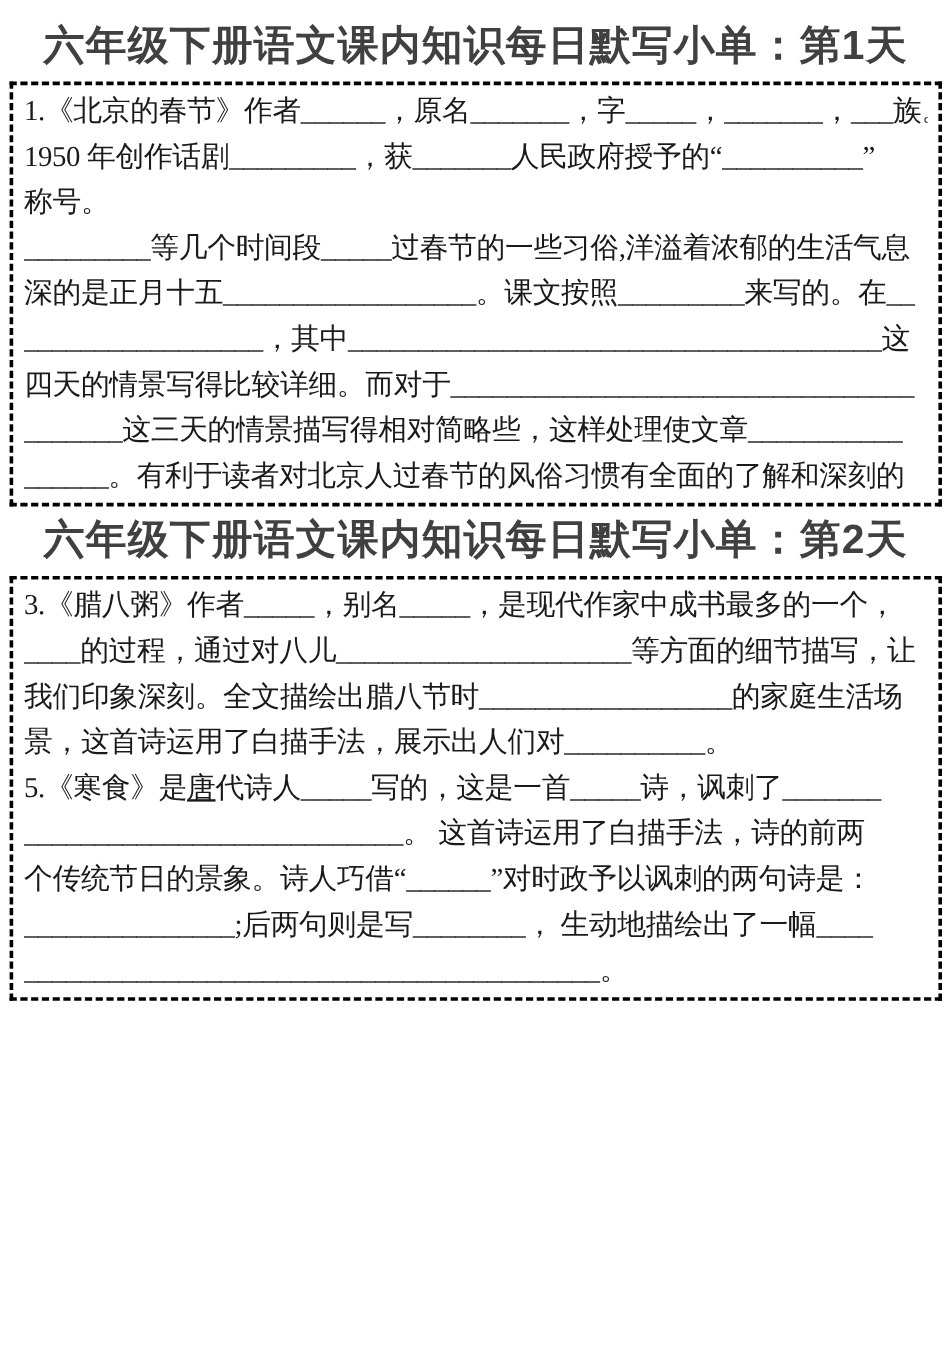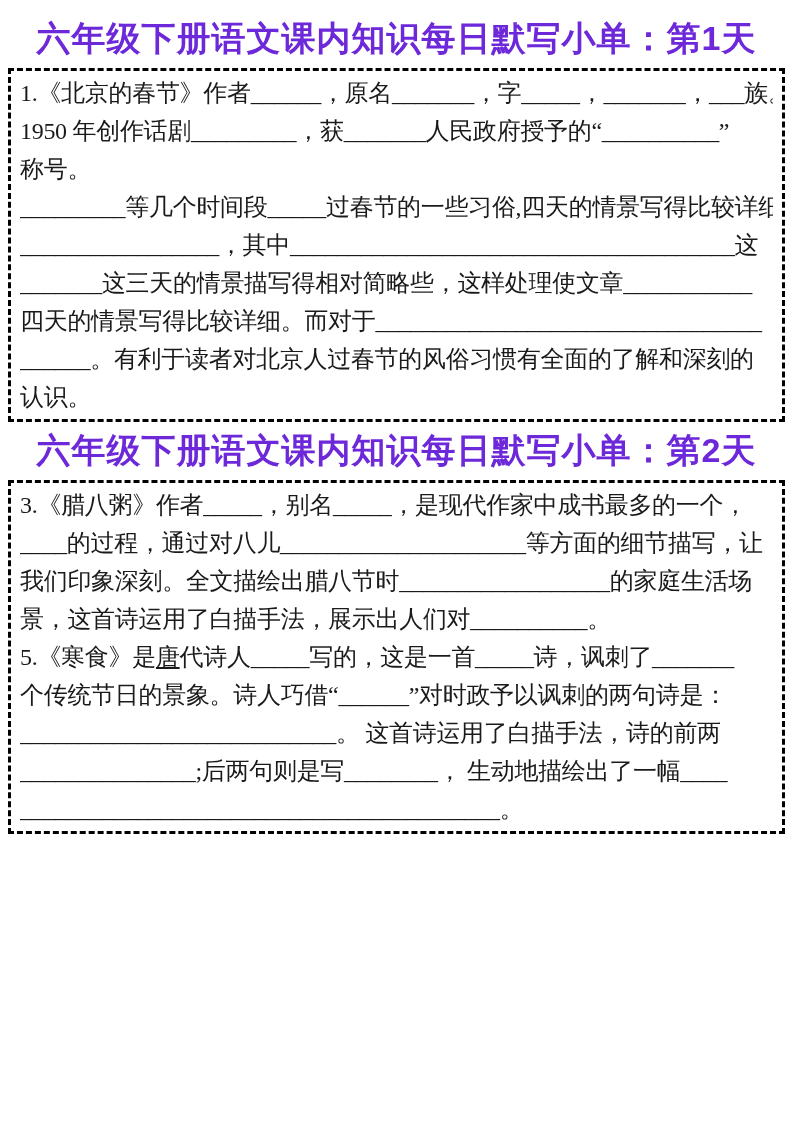--- a/index.html
+++ b/index.html
@@ -21,21 +21,21 @@
   }
   .title {
     margin: 0;
     padding: 18px 0 10px 0;
     text-align: center;
     font-family: "Liberation Sans", sans-serif;
     font-weight: bold;
     font-size: 34px;
     line-height: 40px;
     letter-spacing: 1px;
-    color: #6d28d9;
+    color: #404040;
   }
   .title.second {
     padding: 8px 0 10px 0;
   }
   .box {
     margin: 0 8px;
     border: 3px dashed #000000;
     padding: 3px 9px 3px 9px;
     box-sizing: border-box;
   }
@@ -56,35 +56,35 @@
 <body>
 
 <div class="page">
 
   <h1 class="title">六年级下册语文课内知识每日默写小单：第1天</h1>
 
   <div class="box">
       <div class="line">1.《北京的春节》作者______，原名_______，字_____，_______，___族。</div>
       <div class="line">1950 年创作话剧_________，获_______人民政府授予的“__________”</div>
       <div class="line">称号。</div>
-      <div class="line">_________等几个时间段_____过春节的一些习俗,四天的情景写得比较详细</div>
+      <div class="line">_________等几个时间段_____过春节的一些习俗,洋溢着浓郁的生活气息</div>
+      <div class="line">深的是正月十五__________________。课文按照_________来写的。在__</div>
       <div class="line">_________________，其中______________________________________这</div>
+      <div class="line">四天的情景写得比较详细。而对于_________________________________</div>
       <div class="line">_______这三天的情景描写得相对简略些，这样处理使文章___________</div>
-      <div class="line">四天的情景写得比较详细。而对于_________________________________</div>
       <div class="line">______。有利于读者对北京人过春节的风俗习惯有全面的了解和深刻的</div>
-      <div class="line">认识。</div>
     </div>
 
   <h1 class="title second">六年级下册语文课内知识每日默写小单：第2天</h1>
 
   <div class="box">
       <div class="line">3.《腊八粥》作者_____，别名_____，是现代作家中成书最多的一个，</div>
       <div class="line">____的过程，通过对八儿_____________________等方面的细节描写，让</div>
       <div class="line">我们印象深刻。全文描绘出腊八节时__________________的家庭生活场</div>
       <div class="line">景，这首诗运用了白描手法，展示出人们对__________。</div>
       <div class="line">5.《寒食》是<span class="u">唐</span>代诗人_____写的，这是一首_____诗，讽刺了_______</div>
+      <div class="line">___________________________。 这首诗运用了白描手法，诗的前两</div>
       <div class="line">个传统节日的景象。诗人巧借“______”对时政予以讽刺的两句诗是：</div>
-      <div class="line">___________________________。 这首诗运用了白描手法，诗的前两</div>
       <div class="line">_______________;后两句则是写________， 生动地描绘出了一幅____</div>
       <div class="line">_________________________________________。</div>
     </div>
 
 </div>
 
 </body></html>

